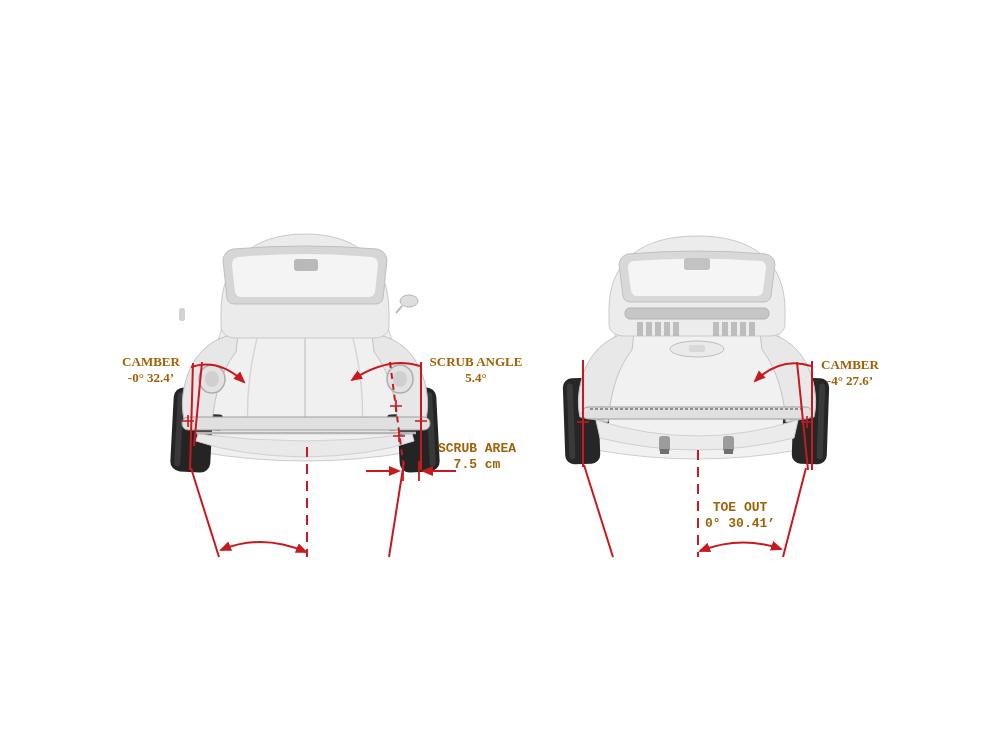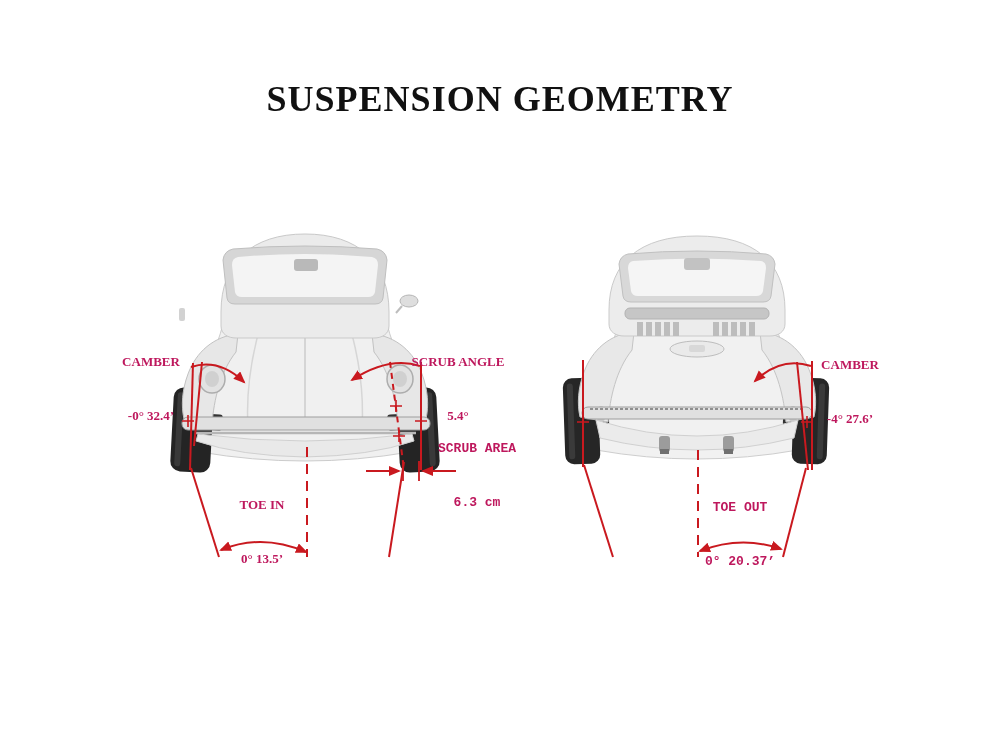--- a/index.html
+++ b/index.html
@@ -17,34 +17,33 @@
     font-size:36px;
     font-weight:bold;
     letter-spacing:1px;
     color:#111111;
   }
   #diagram-svg{position:absolute;left:0;top:0;}
   .ann-label{
     position:absolute;
     width:170px;
     text-align:center;
-    color:#be185d;
+    color:#a16207;
     font-weight:bold;
     font-size:13px;
     line-height:15.5px;
     white-space:nowrap;
   }
-  .ann-label .val{font-weight:bold;margin-top:38px;}
+  .ann-label .val{font-weight:bold;}
 </style>
 </head>
 <body>
 
 <div id="canvas">
 
-  <div id="title">SUSPENSION GEOMETRY</div>
 
   <svg id="diagram-svg" width="1000" height="742" viewBox="0 0 1000 742">
     <defs>
       <marker id="ah" markerUnits="userSpaceOnUse" markerWidth="13" markerHeight="11" refX="10" refY="5" orient="auto-start-reverse">
         <path d="M0,0 L12,5 L0,10 Z" fill="#c9191f"></path>
       </marker>
     </defs>
 
     <g>
 
@@ -175,38 +174,34 @@
       <line x1="806" y1="468" x2="783" y2="557"></line>
       <path d="M 700,551 Q 741,535 781,549" marker-start="url(#ah)" marker-end="url(#ah)"></path>
     </g>
   </svg>
 
   <div class="ann-label" style="left:66px; top:354px;">
     <div>CAMBER</div>
     <div class="val">-0° 32.4’</div>
   </div>
 
-  <div class="ann-label" style="left:373px; top:354px;">
+  <div class="ann-label" style="left:391px; top:354px;">
     <div>SCRUB ANGLE</div>
     <div class="val">5.4°</div>
   </div>
 
   <div class="ann-label" style="left:392px; top:441px;font-family:Liberation Mono, monospace;">
     <div>SCRUB AREA</div>
-    <div class="val">6.3 cm</div>
-  </div>
-
-  <div class="ann-label" style="left:177px; top:497px;">
-    <div>TOE IN</div>
-    <div class="val">0° 13.5’</div>
-  </div>
+    <div class="val">7.5 cm</div>
+  </div>
+
 
   <div class="ann-label" style="left:765px; top:357px;">
     <div>CAMBER</div>
     <div class="val">-4° 27.6’</div>
   </div>
 
   <div class="ann-label" style="left:655px; top:500px;font-family:Liberation Mono, monospace;">
     <div>TOE OUT</div>
-    <div class="val">0° 20.37’</div>
+    <div class="val">0° 30.41’</div>
   </div>
 
 </div>
 
 </body></html>

